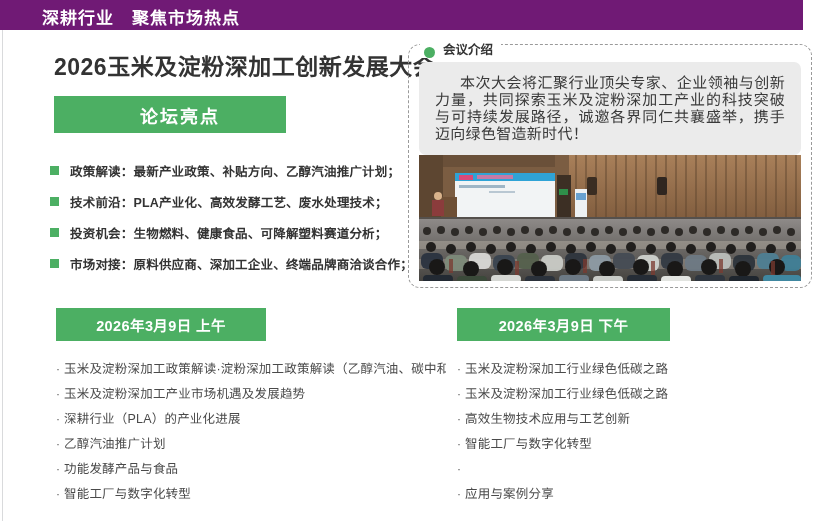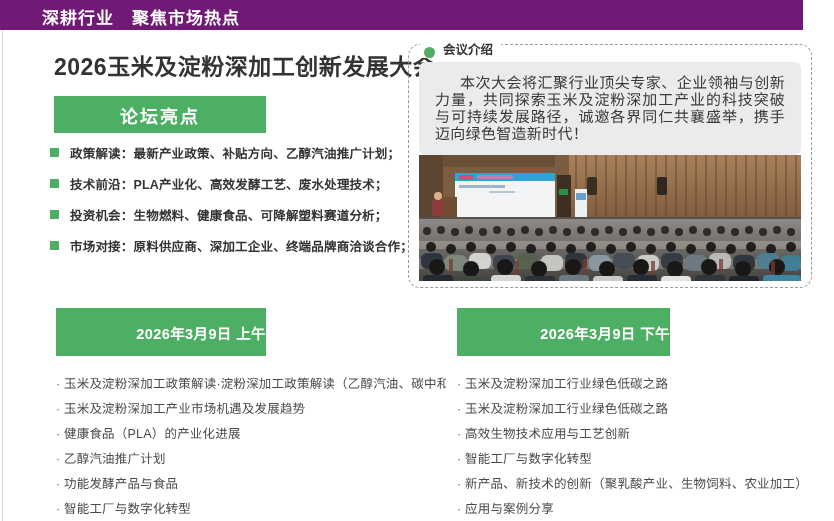--- a/index.html
+++ b/index.html
@@ -64,33 +64,34 @@
   .highlight-tag {
     position: absolute;
     left: 54px;
     top: 96px;
     width: 212px;
     height: 37px;
     background: #4caf63;
     display: flex;
     align-items: center;
     justify-content: center;
+    padding-left: 20px;
   }
   .highlight-tag-label {
     font-size: 18px;
     font-weight: bold;
     color: #ffffff;
     letter-spacing: 2px;
   }
 
   
   .highlight-list {
     position: absolute;
     left: 50px;
-    top: 137px;
+    top: 155px;
     width: 350px;
   }
   .highlight-item {
     display: flex;
     align-items: center;
     height: 31px;
     white-space: nowrap;
   }
   .bullet-square {
     width: 9px;
@@ -167,25 +168,25 @@
     background: #6b5a4a;
   }
   .photo-svg { display: block; width: 382px; height: 126px; }
 
   
   .agenda-col { position: absolute; top: 308px; }
   .agenda-col.morning { left: 56px; width: 390px; }
   .agenda-col.afternoon { left: 457px; width: 377px; }
 
   .agenda-head {
-    height: 48px;
+    height: 33px;
     background: #4caf63;
     display: flex;
     align-items: center;
-    justify-content: flex-end;
+    justify-content: center;
   }
   .agenda-col.morning .agenda-head { width: 210px; }
   .agenda-col.afternoon .agenda-head { width: 213px; }
   .agenda-head-label {
     font-size: 14.5px;
     font-weight: bold;
     color: #ffffff;
     letter-spacing: 0.4px;
   }
 
@@ -447,21 +448,21 @@
     <div class="agenda-item">
       <span class="agenda-dot">·</span>
       <span class="agenda-text">玉米及淀粉深加工政策解读·淀粉深加工政策解读（乙醇汽油、碳中和）</span>
     </div>
     <div class="agenda-item">
       <span class="agenda-dot">·</span>
       <span class="agenda-text">玉米及淀粉深加工产业市场机遇及发展趋势</span>
     </div>
     <div class="agenda-item">
       <span class="agenda-dot">·</span>
-      <span class="agenda-text">健康食品（PLA）的产业化进展</span>
+      <span class="agenda-text">深耕行业（PLA）的产业化进展</span>
     </div>
     <div class="agenda-item">
       <span class="agenda-dot">·</span>
       <span class="agenda-text">乙醇汽油推广计划</span>
     </div>
     <div class="agenda-item">
       <span class="agenda-dot">·</span>
       <span class="agenda-text">功能发酵产品与食品</span>
     </div>
     <div class="agenda-item">
@@ -487,20 +488,19 @@
     <div class="agenda-item">
       <span class="agenda-dot">·</span>
       <span class="agenda-text">高效生物技术应用与工艺创新</span>
     </div>
     <div class="agenda-item">
       <span class="agenda-dot">·</span>
       <span class="agenda-text">智能工厂与数字化转型</span>
     </div>
     <div class="agenda-item">
       <span class="agenda-dot">·</span>
-      <span class="agenda-text">新产品、新技术的创新（聚乳酸产业、生物饲料、农业加工）</span>
     </div>
     <div class="agenda-item">
       <span class="agenda-dot">·</span>
       <span class="agenda-text">应用与案例分享</span>
     </div>
   </div>
 </div>
 
 </body></html>

